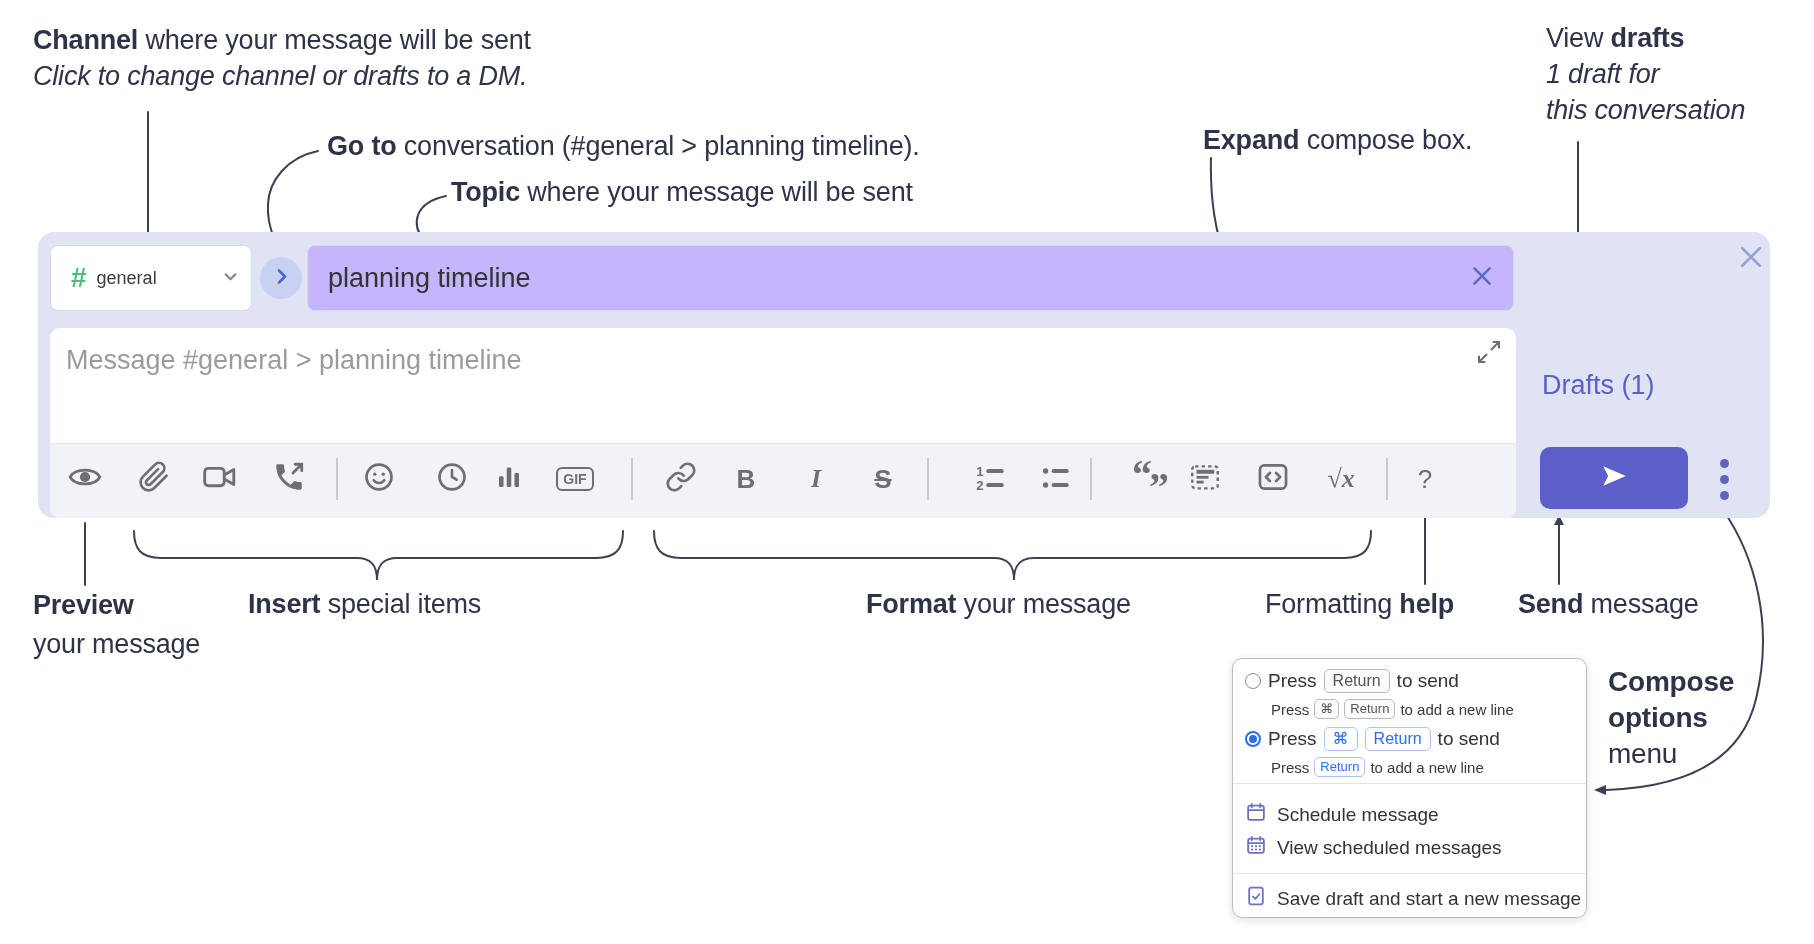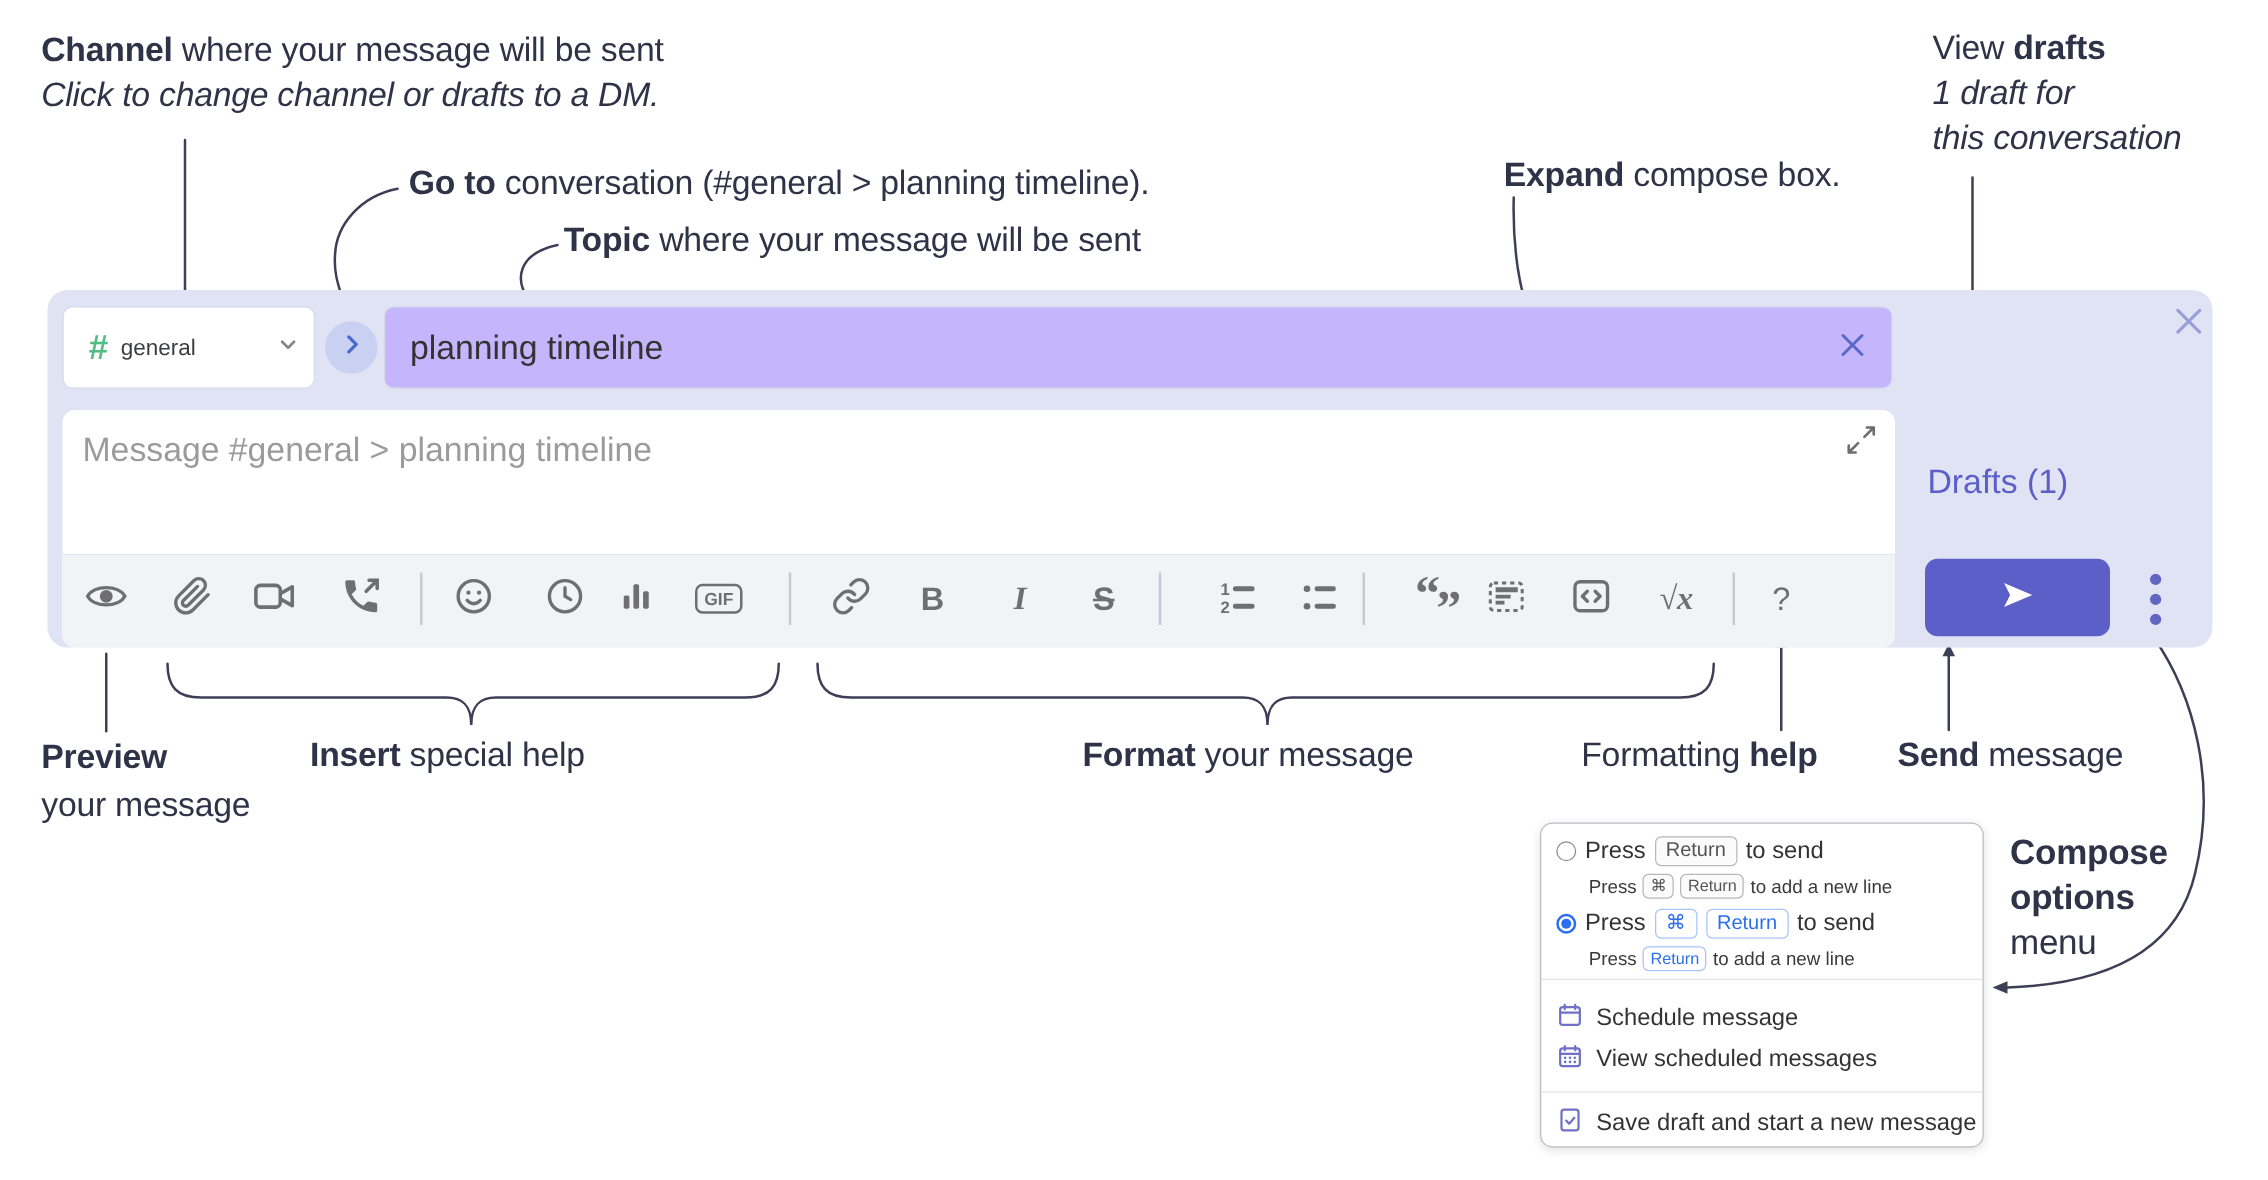--- a/index.html
+++ b/index.html
@@ -269,21 +269,21 @@
     <i></i>
       <i></i>
       <i></i>
   </div>
 
   <div class="abs ann nw" style="left:33px;top:586px;line-height:39px;">
     <div><b>Preview</b></div>
     <div>your message</div>
   </div>
   <div class="abs ann nw" style="left:248px;top:586px;">
-    <b>Insert</b><span> special help</span>
+    <b>Insert</b><span> special items</span>
   </div>
   <div class="abs ann nw" style="left:866px;top:586px;">
     <b>Format</b><span> your message</span>
   </div>
   <div class="abs ann nw" style="left:1265px;top:586px;">
     <span>Formatting </span><b>help</b>
   </div>
   <div class="abs ann nw" style="left:1518px;top:586px;">
     <b>Send</b><span> message</span>
   </div>

